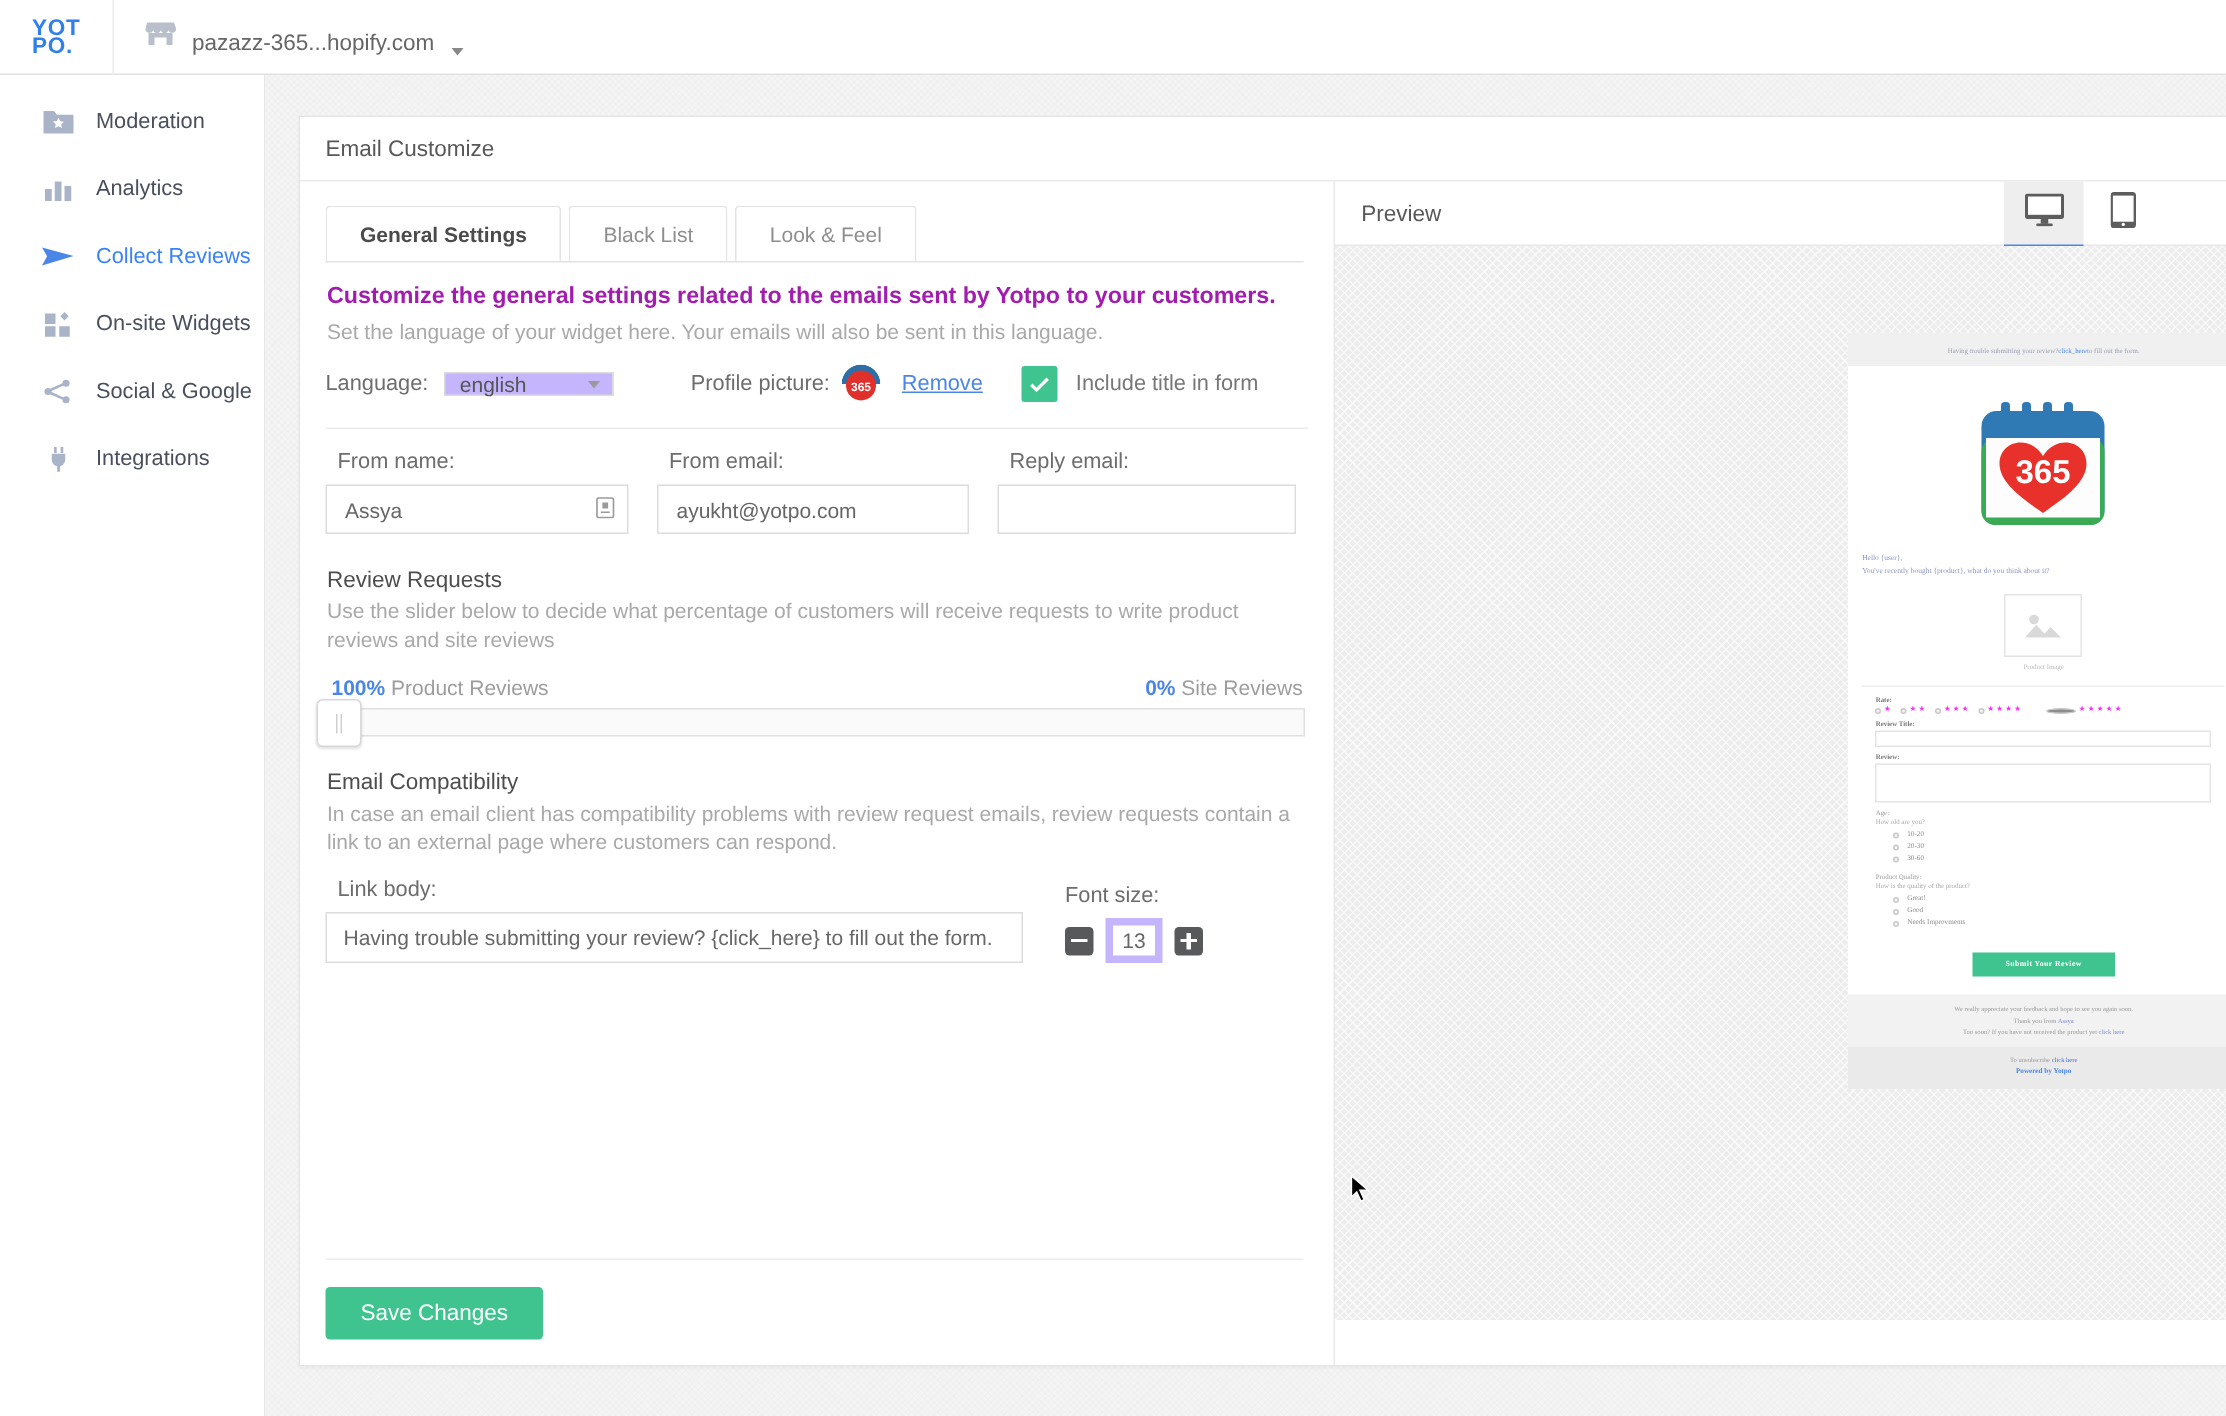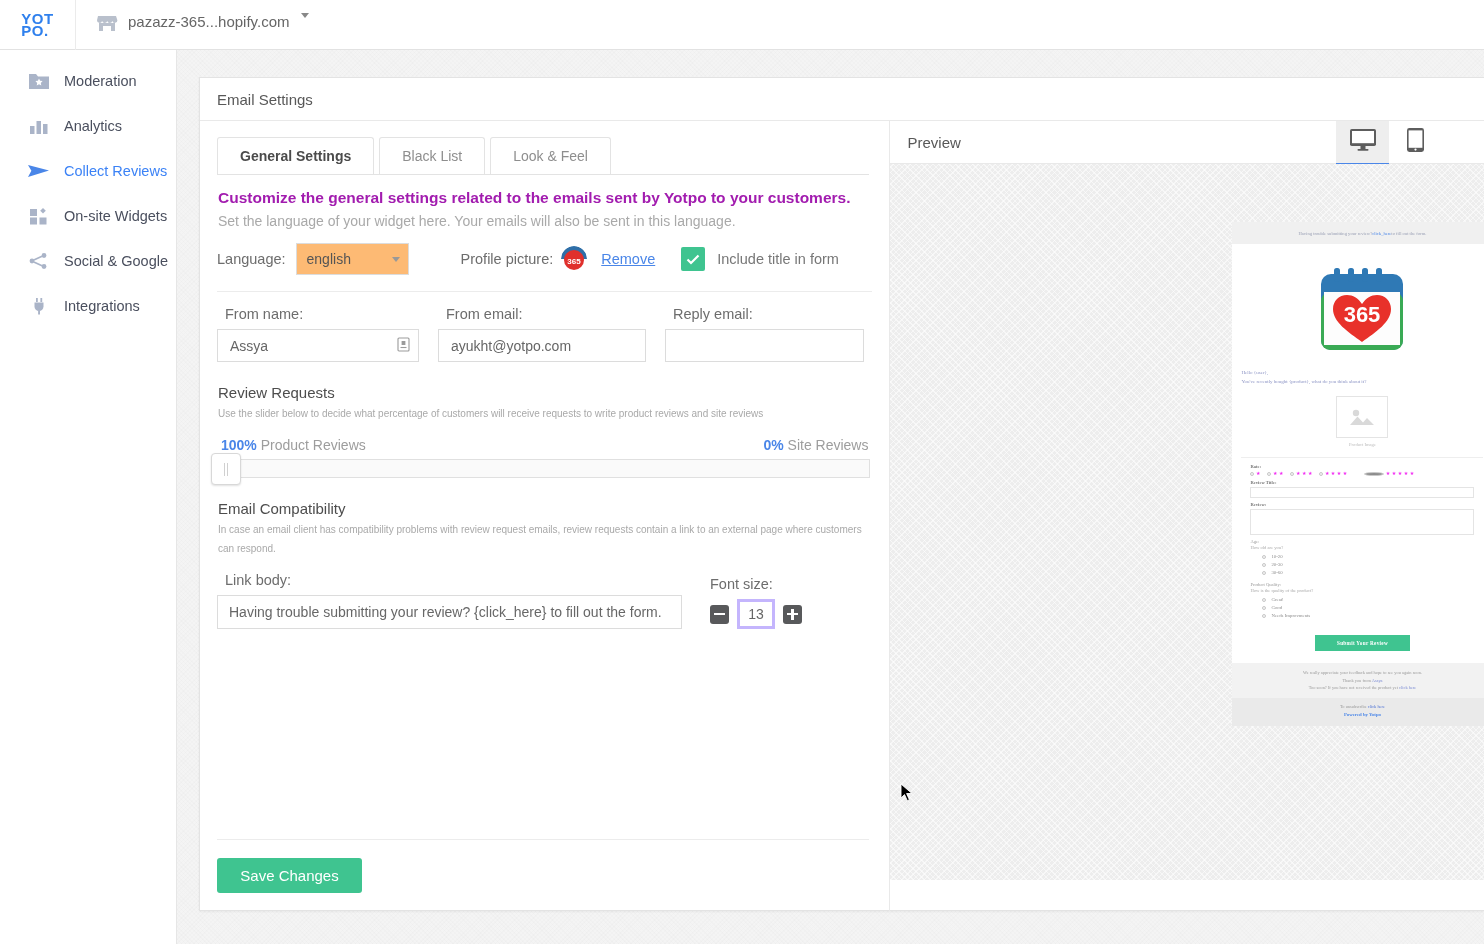--- a/index.html
+++ b/index.html
@@ -15,21 +15,21 @@
 
   
   #topbar {
     position:absolute; left:0; top:0; width:1484px; height:50px;
     background:#fff; border-bottom:1px solid #e2e2e2;
     display:flex; align-items:center;
   }
   .logo { width:75px; display:flex; justify-content:center; }
   .logo-txt { font-size:15px; font-weight:bold; color:#2f80ed; line-height:12px; letter-spacing:.5px; }
   .topdiv { width:1px; height:50px; background:#ebebeb; }
-  .store-sel { display:flex; align-items:flex-start; gap:10px; padding-left:20px; cursor:pointer; }
+  .store-sel { display:flex; align-items:flex-end; gap:10px; padding-left:20px; cursor:pointer; }
   .store-name { font-size:15px; color:#666; }
   .caret { width:0;height:0;border-left:4.5px solid transparent;border-right:4.5px solid transparent;border-top:5px solid #888; margin-left:2px;}
 
   
   #sidebar {
     position:absolute; left:0; top:50px; width:177px; height:894px;
     background:#fff; border-right:1px solid #e6e6e6; padding-top:8px;
   }
   .nav-item {
     display:flex; align-items:center; height:45px; padding-left:26px; gap:12px; cursor:pointer;
@@ -71,21 +71,21 @@
   #tabline { position:absolute; left:17px; top:53px; width:652px; height:1px; background:#e3e3e3; }
   .tab.active::after { content:""; position:absolute; bottom:-1px; left:0; }
 
   #formbody { padding:14px 17px 0 17px; }
   .h-main { font-size:15.5px; font-weight:bold; color:#a21caf; margin:6px 0 6px 1px; }
   .h-sub { font-size:14px; color:#a9a9a9; margin:0 0 14px 1px; }
 
   .row1 { display:flex; align-items:center; gap:0; padding-bottom:16px; border-bottom:1px solid #ececec; }
   .lbl { font-size:14.5px; color:#6d6d6d; }
   .sel {
-    margin-left:10px; width:113px; height:32px; border:1px solid #dcdcdc; background:#fdba74;
+    margin-left:10px; width:113px; height:16px; border:1px solid #dcdcdc; background:#c4b5fd;
     display:flex; align-items:center; justify-content:space-between; padding:0 8px 0 10px;
     font-size:14px; color:#555; cursor:pointer;
   }
   .sel-caret { width:0;height:0;border-left:4px solid transparent;border-right:4px solid transparent;border-top:5px solid #999; }
   .pp-lbl { margin-left:52px; font-size:14.5px; color:#6d6d6d; }
   .pp-img { width:26px; height:26px; margin-left:8px; border-radius:50%; overflow:hidden; flex:0 0 26px; }
   .rm-link { margin-left:14px; font-size:14.5px; color:#4a86e8; text-decoration:underline; cursor:pointer; }
   .chk {
     margin-left:26px; width:24px; height:24px; background:#3fc490; border-radius:2px;
     display:flex; align-items:center; justify-content:center; cursor:pointer;
@@ -94,21 +94,21 @@
 
   .fields { display:flex; gap:19px; padding-top:14px; }
   .field-lbl { font-size:14.5px; color:#6d6d6d; margin-bottom:7px; padding-left:8px; }
   .inp {
     height:33px; border:1px solid #dcdcdc; background:#fff; font-size:14px; color:#666;
     display:flex; align-items:center; padding:0 8px 0 12px; justify-content:space-between;
   }
   .w200 { width:202px; } .w185 { width:208px; } .w200b { width:199px; }
 
   .sec-title { font-size:15px; color:#4d4d4d; margin:22px 0 3px 1px; }
-  .sec-desc { font-size:10px; color:#a9a9a9; line-height:19px; max-width:650px; margin:0 0 14px 1px; }
+  .sec-desc { font-size:14px; color:#a9a9a9; line-height:19px; max-width:650px; margin:0 0 14px 1px; }
   .slider-labels { display:flex; justify-content:space-between; font-size:14px; padding:0 4px; margin-bottom:6px; }
   .pct { color:#4a86e8; font-weight:bold; }
   .sl-txt { color:#9d9d9d; }
   .track {
     height:19px; border:1px solid #e0e0e0; background:#fafafa; position:relative; margin:0 2px;
   }
   .thumb {
     position:absolute; left:-9px; top:-7px; width:30px; height:32px; background:#fff;
     border:1px solid #d8d8d8; border-radius:4px; box-shadow:0 1px 2px rgba(0,0,0,.12);
     display:flex; align-items:center; justify-content:center; gap:2px; cursor:grab;
@@ -116,21 +116,21 @@
   .grip { width:1px; height:13px; background:#d0d0d0; }
 
   .lb-row { display:flex; align-items:flex-end; gap:28px; margin-top:12px; }
   .lb-input { width:465px; height:34px; border:1px solid #dcdcdc; font-size:14px; color:#676767;
               display:flex; align-items:center; padding-left:11px; }
   .fs-wrap { display:flex; align-items:center; gap:8px; }
   .step-btn { width:19px; height:19px; background:#58595b; border-radius:3px; display:flex;
               align-items:center; justify-content:center; cursor:pointer; }
   .step-bar { width:11px; height:2.5px; background:#fff; }
   .step-bar-v { position:absolute; width:2.5px; height:11px; background:#fff; }
-  .fs-box { width:38px; height:30px; border:3px solid #c4b5fd; display:flex; align-items:center;
+  .fs-box { width:38px; height:30px; border:5px solid #c4b5fd; display:flex; align-items:center;
             justify-content:center; font-size:14px; color:#666; }
 
   #savebar { position:absolute; left:17px; bottom:18px; width:652px; border-top:1px solid #ececec; padding-top:18px; }
   #save-btn {
     background:#3fc490; color:#fff; border:none; border-radius:3px; width:145px; height:35px;
     font-size:15px; font-family:inherit; cursor:pointer;
   }
 
   
   #previewcol { width:595px; border-left:1px solid #e9e9e9; position:relative; }
@@ -269,21 +269,21 @@
       </svg>
     </span>
     <span class="nav-label">Integrations</span>
   </div>
 </div>
 
 <div id="pagebg"></div>
 
 <div id="card">
   <div id="card-head">
-    <span id="card-title">Email Settings</span>
+    <span id="card-title">Email Customize</span>
   </div>
 
   <div id="card-body">
 
     <div id="formcol">
       <div id="tabs">
         <div class="tab active">General Settings</div>
         <div class="tab">Black List</div>
         <div class="tab">Look &amp; Feel</div>
       </div>

